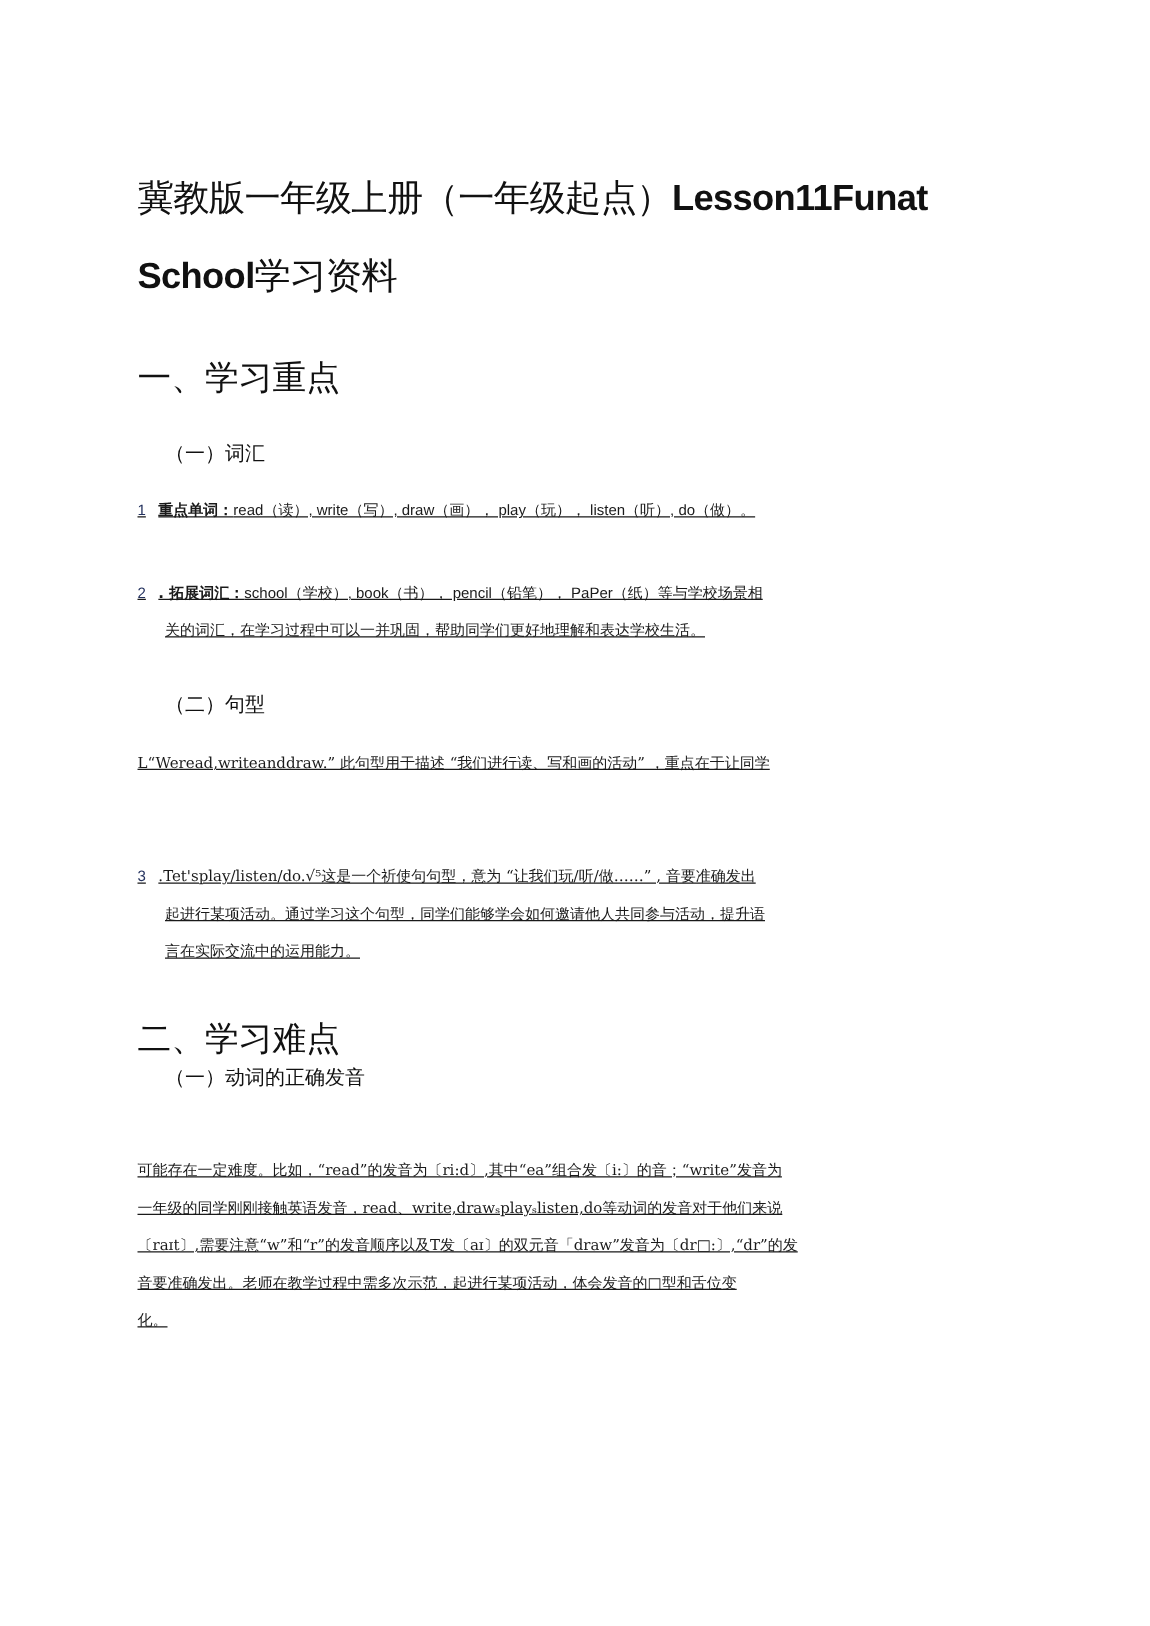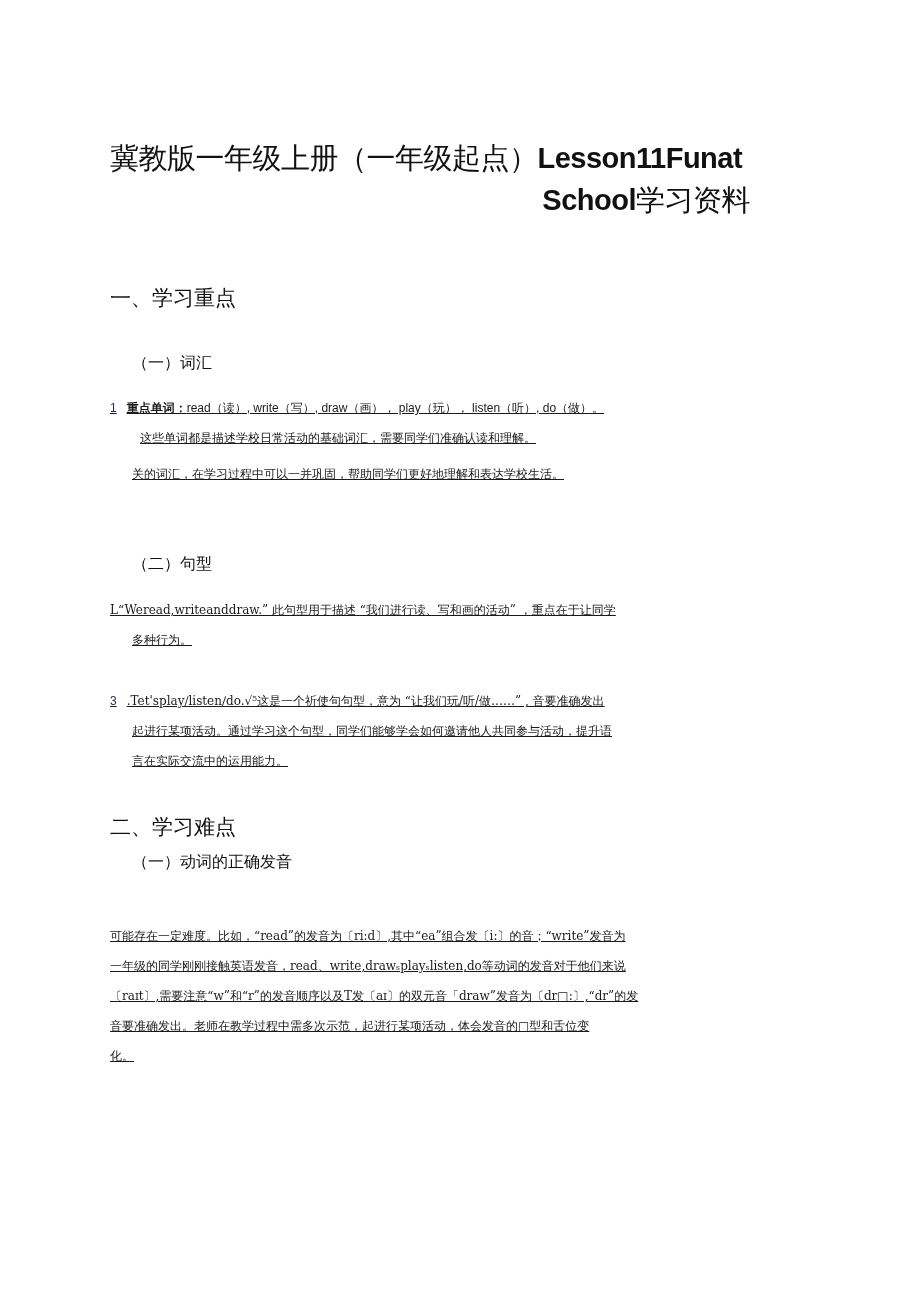--- a/index.html
+++ b/index.html
@@ -10,21 +10,21 @@
   }
   .page { position: absolute; left: 0; top: 0; width: 920px; height: 1301px; }
   .title {
     position: absolute; left: 110px; width: 640px;
     font-size: 29px; line-height: 64px; letter-spacing: -0.5px;
     color: #111;
   }
   .title .en { font-family: "Liberation Sans", sans-serif; font-weight: bold; }
   .h1 {
     position: absolute; left: 110px;
-    font-size: 21px; color: #111;
+    font-size: 27px; color: #111;
   }
   .h2 {
     position: absolute; left: 132px;
     font-size: 16px; color: #111;
   }
   .para {
     position: absolute; left: 110px; width: 700px;
     font-size: 12px; line-height: 30px; color: #1a1a1a;
     font-family: "DejaVu Serif", "Liberation Serif", serif;
     text-decoration: underline;
@@ -36,42 +36,41 @@
   .line { display: block; white-space: nowrap; }
 </style>
 </head>
 <body>
 
 <div class="page">
 
   <div class="title" style="top:126px;">
     <span>冀教版一年级上册（一年级起点）</span><span class="en">Lesson11Funat</span>
   </div>
-  <div class="title" style="top:168px;text-align:right;">
+  <div class="title" style="top:188px;">
     <span class="en">School</span><span>学习资料</span>
   </div>
 
   <div class="h1" style="top:284px;">一、学习重点</div>
 
   <div class="h2" style="top:353px;">（一）词汇</div>
 
   <div class="para" style="top:393px;">
     <span class="line"><span class="num">1</span><span class="bold">重点单词：</span><span class="en">read（读）, write（写）, draw（画）， play（玩）， listen（听）, do（做）。</span></span>
-    <span class="line indent" style="padding-left:30px;">这些单词都是描述学校日常活动的基础词汇，需要同学们准确认读和理解。</span>
   </div>
 
   <div class="para" style="top:459px;">
+    <span class="line"><span class="num">2</span><span class="bold">. 拓展词汇：</span><span class="en">school（学校）, book（书）， pencil（铅笔）， PaPer（纸）等与学校场景相</span></span>
     <span class="line indent">关的词汇，在学习过程中可以一并巩固，帮助同学们更好地理解和表达学校生活。</span>
   </div>
 
   <div class="h2" style="top:554px;">（二）句型</div>
 
   <div class="para" style="top:595px;">
     <span class="line">L“Weread,writeanddraw.” 此句型用于描述 “我们进行读、写和画的活动” ，重点在于让同学</span>
-    <span class="line indent">多种行为。</span>
   </div>
 
   <div class="para" style="top:686px;">
     <span class="line"><span class="num">3</span><span>.Tet'splay∕listen∕do.√⁵这是一个祈使句句型，意为 “让我们玩/听/做……” , 音要准确发出</span></span>
     <span class="line indent">起进行某项活动。通过学习这个句型，同学们能够学会如何邀请他人共同参与活动，提升语</span>
     <span class="line indent">言在实际交流中的运用能力。</span>
   </div>
 
   <div class="h1" style="top:813px;">二、学习难点</div>
 

